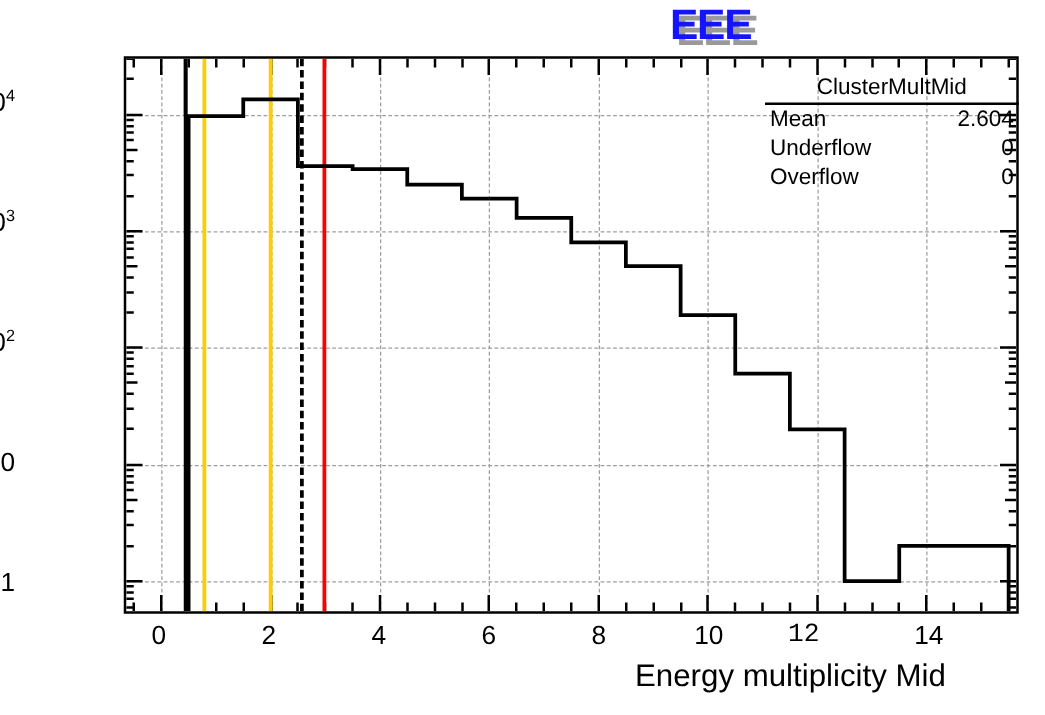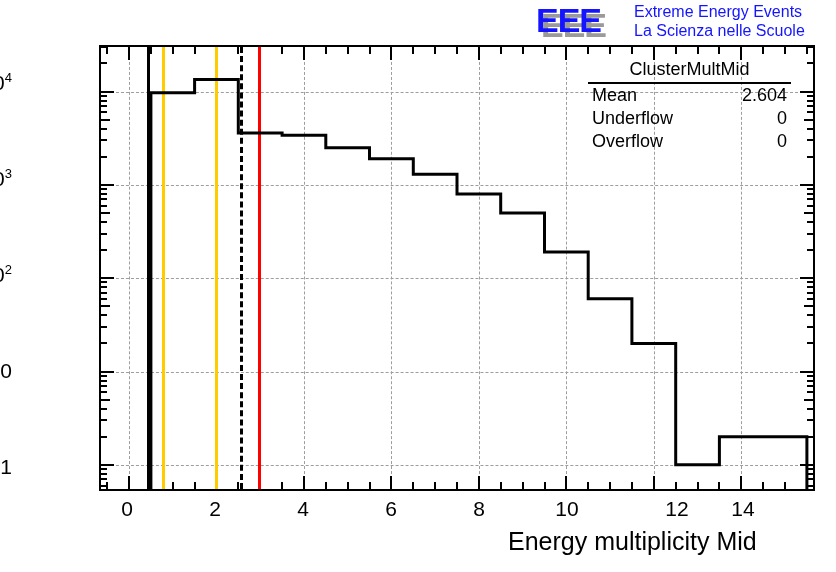--- a/index.html
+++ b/index.html
@@ -49,21 +49,21 @@
           line-height:21px;}
   .ylabel sup{font-size:13px;vertical-align:super;line-height:0;}
   .xlabel{position:absolute;top:497px;font-size:21px;text-align:center;width:60px;}
   #xaxis-title{position:absolute;left:508px;top:527px;font-size:25px;white-space:nowrap;}
 
   
   .vline{position:absolute;width:3px;}
   .vline-dash{position:absolute;width:0;border-left:3px dashed #000;}
 
   
-  #stats-box{position:absolute;left:588px;top:58px;width:203px;
+  #stats-box{position:absolute;left:612px;top:58px;width:203px;
              background:transparent;font-size:18px;color:#000;}
   #stats-title{text-align:center;padding:1px 0 2px 0;border-bottom:2px solid #000;
                font-size:18px;}
   .stats-row{display:flex;justify-content:space-between;padding:1px 4px 1px 4px;
              font-size:18px;line-height:21px;}
   .stats-row .k{text-align:left;}
   .stats-row .v{text-align:right;}
 
   svg.hist{position:absolute;left:0;top:0;overflow:visible;}
 </style>
@@ -71,39 +71,35 @@
 <body>
 
 <div class="root-canvas">
 
 
   <div id="eee-logo">
     <div class="eee-mark">
       <span class="eee-shadow">EEE</span>
       <span class="eee-front">EEE</span>
     </div>
-    <div class="eee-text">
-      <div>Extreme Energy Events</div>
-      <div>La Scienza nelle Scuole</div>
-    </div>
   </div>
 
   <div class="ylabel" style="top:72px;">10<sup>4</sup></div>
   <div class="ylabel" style="top:168px;">10<sup>3</sup></div>
   <div class="ylabel" style="top:264px;">10<sup>2</sup></div>
   <div class="ylabel" style="top:360px;">10</div>
   <div class="ylabel" style="top:456px;">1</div>
 
   <div class="xlabel" style="left:97px;">0</div>
   <div class="xlabel" style="left:185px;">2</div>
   <div class="xlabel" style="left:273px;">4</div>
   <div class="xlabel" style="left:361px;">6</div>
   <div class="xlabel" style="left:449px;">8</div>
   <div class="xlabel" style="left:537px;">10</div>
-  <div class="xlabel" style="left:647px;">12</div>
+  <div class="xlabel" style="left:613px;font-family:Liberation Mono, monospace;">12</div>
   <div class="xlabel" style="left:713px;">14</div>
 
   <div id="xaxis-title">Energy multiplicity Mid</div>
 
   <div id="plot-frame">
     <div id="plot-inner">
 
       <div id="gridlines">
           <div class="grid-h" style="top: 417.8px;"></div>
           <div class="grid-h" style="top: 324.5px;"></div>

